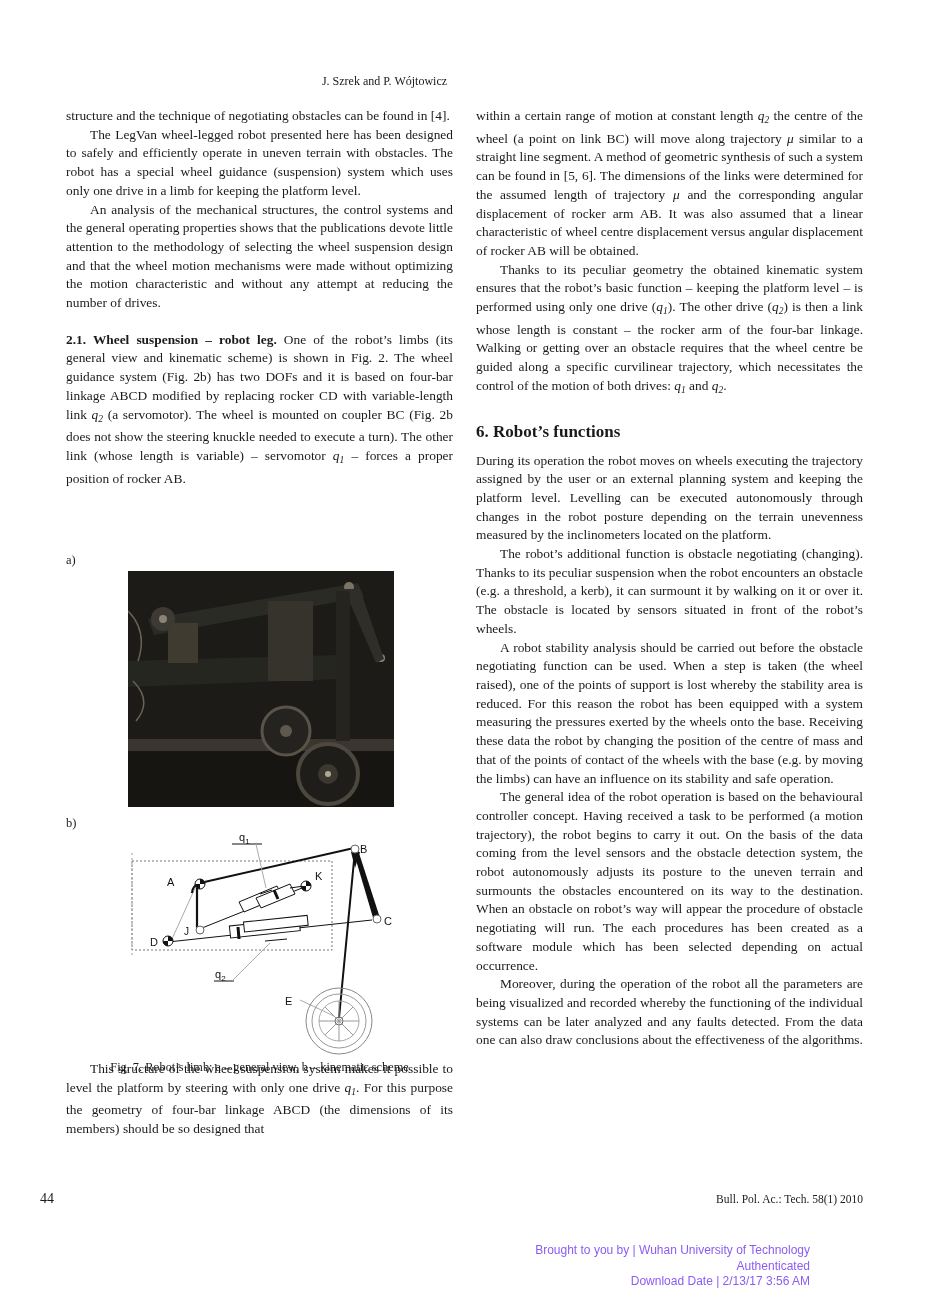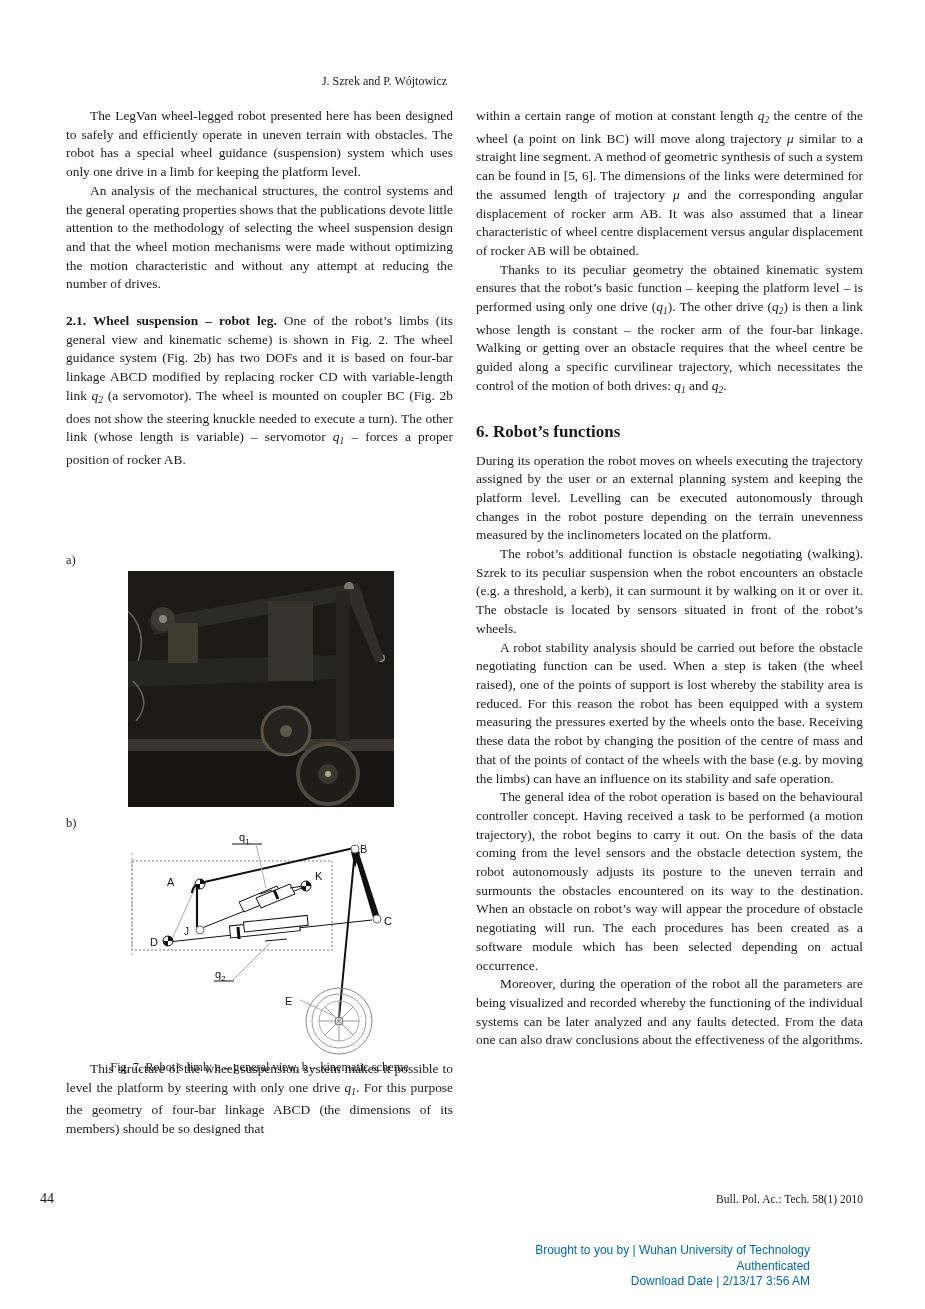--- a/index.html
+++ b/index.html
@@ -15,28 +15,29 @@
   .mathv { font-style:italic; }
   .sec-head { font-weight:bold; font-size:17px; margin:22px 0 10px 0; line-height:20px; text-align:left; }
   .fig-label { position:absolute; font-size:12.5px; }
   .photo { position:absolute; left:128px; top:571px; width:266px; height:236px; background:#1b1a17; overflow:hidden; }
   .scheme { position:absolute; left:122px; top:828px; width:290px; height:230px; }
   .caption { position:absolute; top:1060px; left:66px; width:387px; text-align:center; font-size:12.3px; }
   .after-fig { position:absolute; top:1060px; left:66px; width:387px; font-size:13.4px; line-height:18.7px; text-align:justify; }
   .after-fig p { margin:0; }
   .page-num { position:absolute; top:1191px; left:40px; font-size:14px; }
   .journal { position:absolute; top:1193px; right:62px; font-size:11.5px; }
-  .watermark { position:absolute; top:1243px; right:115px; text-align:right; font-family:"Liberation Sans", "DejaVu Sans", sans-serif; font-size:12px; color:#0369a1; line-height:15.5px; }
+  .watermark { position:absolute; top:1243px; right:115px; text-align:right; font-family:"Liberation Sans", "DejaVu Sans", sans-serif; font-size:12px; color:#8b5cf6; line-height:15.5px; }
 </style>
 </head>
 <body>
 
 <div class="running-head">J. Szrek and P. Wójtowicz</div>
 
 <div class="col left">
+  <p>structure and the technique of negotiating obstacles can be found in [4].</p>
   <p class="ind">The LegVan wheel-legged robot presented here has been designed to safely and efficiently operate in uneven terrain with obstacles. The robot has a special wheel guidance (suspension) system which uses only one drive in a limb for keeping the platform level.</p>
   <p class="ind">An analysis of the mechanical structures, the control systems and the general operating properties shows that the publications devote little attention to the methodology of selecting the wheel suspension design and that the wheel motion mechanisms were made without optimizing the motion characteristic and without any attempt at reducing the number of drives.</p>
   <p style="margin-top:18px">
     <span class="subsection-title" style="font-weight:bold">2.1. Wheel suspension – robot leg.</span>
     <span>One of the robot’s limbs (its general view and kinematic scheme) is shown in Fig. 2. The wheel guidance system (Fig. 2b) has two DOFs and it is based on four-bar linkage ABCD modified by replacing rocker CD with variable-length link </span><span class="mathv"><span>q</span><span class="sub">2</span></span><span> (a servomotor). The wheel is mounted on coupler BC (Fig. 2b does not show the steering knuckle needed to execute a turn). The other link (whose length is variable) – servomotor </span><span class="mathv"><span>q</span><span class="sub">1</span></span><span> – forces a proper position of rocker AB.</span>
   </p>
 </div>
 
 <div class="fig-label" style="left:66px; top:553px;">a)</div>
 <div class="photo">
@@ -137,21 +138,21 @@
 
 <div class="after-fig">
   <p class="ind" style="text-indent:24px"><span>This structure of the wheel suspension system makes it possible to level the platform by steering with only one drive </span><span class="mathv"><span>q</span><span class="sub">1</span></span><span>. For this purpose the geometry of four-bar linkage ABCD (the dimensions of its members) should be so designed that</span></p>
 </div>
 
 <div class="col right">
   <p><span>within a certain range of motion at constant length </span><span class="mathv"><span>q</span><span class="sub">2</span></span><span> the centre of the wheel (a point on link BC) will move along trajectory </span><span class="mathv">μ</span><span> similar to a straight line segment. A method of geometric synthesis of such a system can be found in [5, 6]. The dimensions of the links were determined for the assumed length of trajectory </span><span class="mathv">μ</span><span> and the corresponding angular displacement of rocker arm AB. It was also assumed that a linear characteristic of wheel centre displacement versus angular displacement of rocker AB will be obtained.</span></p>
   <p class="ind"><span>Thanks to its peculiar geometry the obtained kinematic system ensures that the robot’s basic function – keeping the platform level – is performed using only one drive (</span><span class="mathv"><span>q</span><span class="sub">1</span></span><span>). The other drive (</span><span class="mathv"><span>q</span><span class="sub">2</span></span><span>) is then a link whose length is constant – the rocker arm of the four-bar linkage. Walking or getting over an obstacle requires that the wheel centre be guided along a specific curvilinear trajectory, which necessitates the control of the motion of both drives: </span><span class="mathv"><span>q</span><span class="sub">1</span></span><span> and </span><span class="mathv"><span>q</span><span class="sub">2</span></span><span>.</span></p>
   <div class="sec-head">6. Robot’s functions</div>
   <p>During its operation the robot moves on wheels executing the trajectory assigned by the user or an external planning system and keeping the platform level. Levelling can be executed autonomously through changes in the robot posture depending on the terrain unevenness measured by the inclinometers located on the platform.</p>
-  <p class="ind">The robot’s additional function is obstacle negotiating (walking). Szrek to its peculiar suspension when the robot encounters an obstacle (e.g. a threshold, a kerb), it can surmount it by walking on it or over it. The obstacle is located by sensors situated in front of the robot’s wheels.</p>
+  <p class="ind">The robot’s additional function is obstacle negotiating (changing). Thanks to its peculiar suspension when the robot encounters an obstacle (e.g. a threshold, a kerb), it can surmount it by walking on it or over it. The obstacle is located by sensors situated in front of the robot’s wheels.</p>
   <p class="ind">A robot stability analysis should be carried out before the obstacle negotiating function can be used. When a step is taken (the wheel raised), one of the points of support is lost whereby the stability area is reduced. For this reason the robot has been equipped with a system measuring the pressures exerted by the wheels onto the base. Receiving these data the robot by changing the position of the centre of mass and that of the points of contact of the wheels with the base (e.g. by moving the limbs) can have an influence on its stability and safe operation.</p>
   <p class="ind">The general idea of the robot operation is based on the behavioural controller concept. Having received a task to be performed (a motion trajectory), the robot begins to carry it out. On the basis of the data coming from the level sensors and the obstacle detection system, the robot autonomously adjusts its posture to the uneven terrain and surmounts the obstacles encountered on its way to the destination. When an obstacle on robot’s way will appear the procedure of obstacle negotiating will run. The each procedures has been created as a software module which has been selected depending on actual occurrence.</p>
   <p class="ind">Moreover, during the operation of the robot all the parameters are being visualized and recorded whereby the functioning of the individual systems can be later analyzed and any faults detected. From the data one can also draw conclusions about the effectiveness of the algorithms.</p>
 </div>
 
 <div class="page-num">44</div>
 <div class="journal">Bull. Pol. Ac.: Tech. 58(1) 2010</div>
 
 <div class="watermark">
   <div>Brought to you by | Wuhan University of Technology</div>

